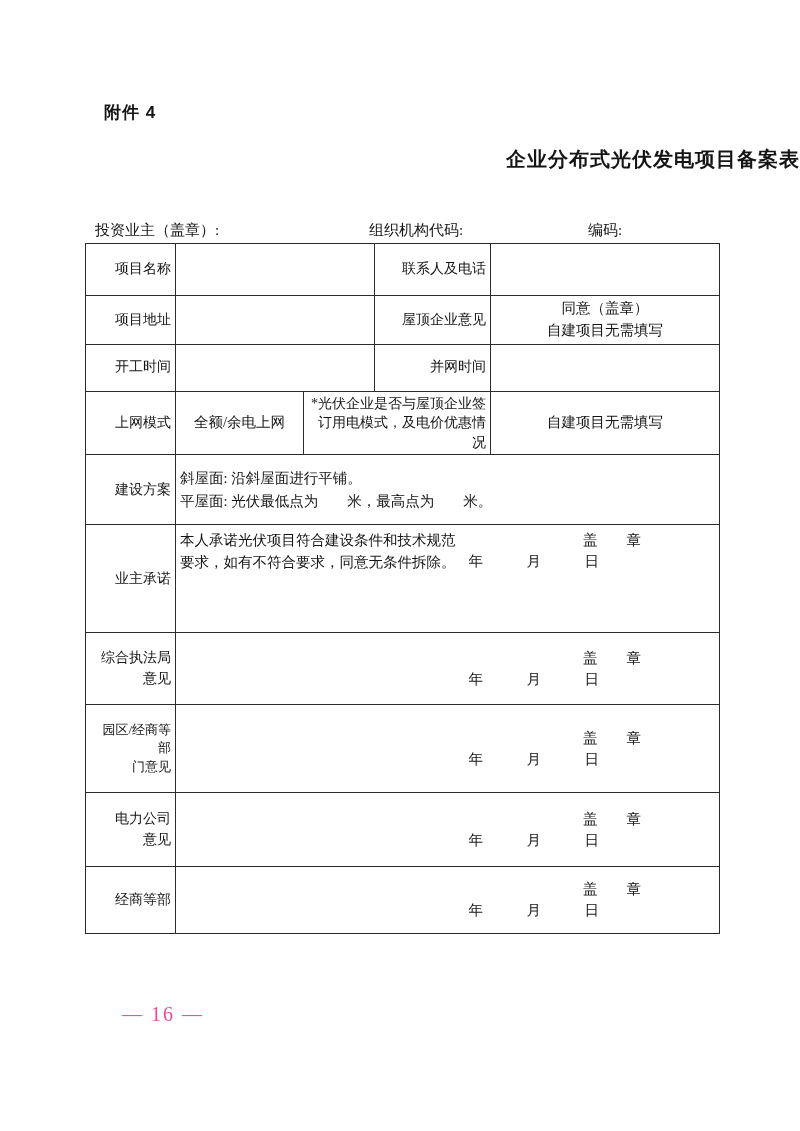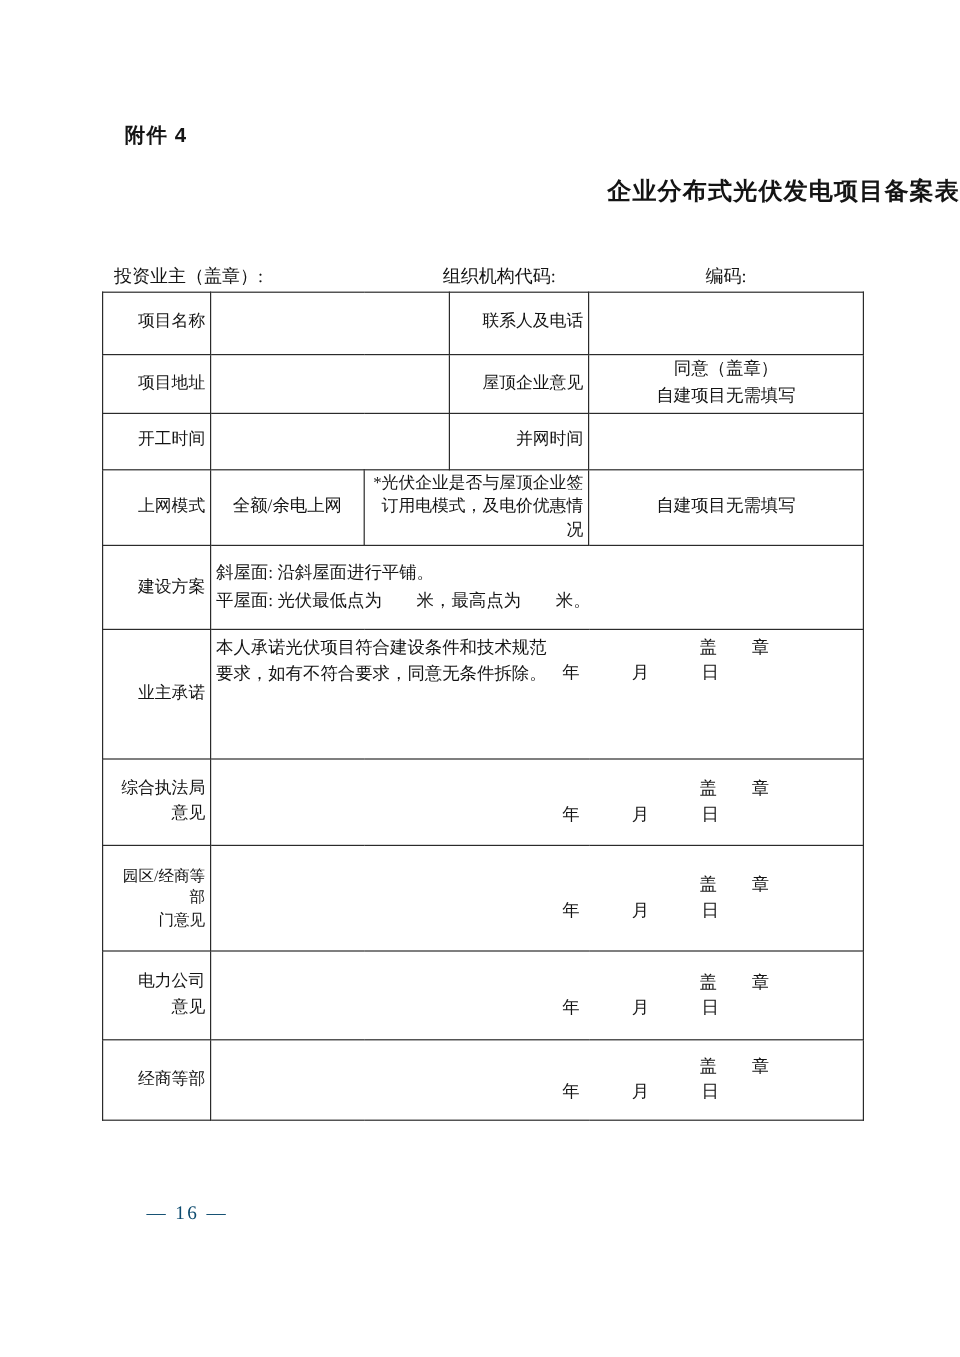--- a/index.html
+++ b/index.html
@@ -90,22 +90,22 @@
     height: 98px;
   }
   .commit-text { max-width: 512px; line-height: 1.5; }
   .opinion-cell { vertical-align: bottom; padding: 0 0 3px 0; }
   .seal-line { text-align: right; padding-right: 74px; line-height: 21px; white-space: pre; }
   .date-line { text-align: right; padding-right: 116px; line-height: 21px; white-space: pre; }
   .page-number {
     position: absolute;
     left: 122px;
     top: 1003px;
-    font-size: 16px;
-    color: #0c4a6e;
+    font-size: 20px;
+    color: #ec4899;
     letter-spacing: 2px;
   }
 </style>
 </head>
 <body>
 
 <div class="page">
 
   <div class="attachment">附件 4</div>
 

